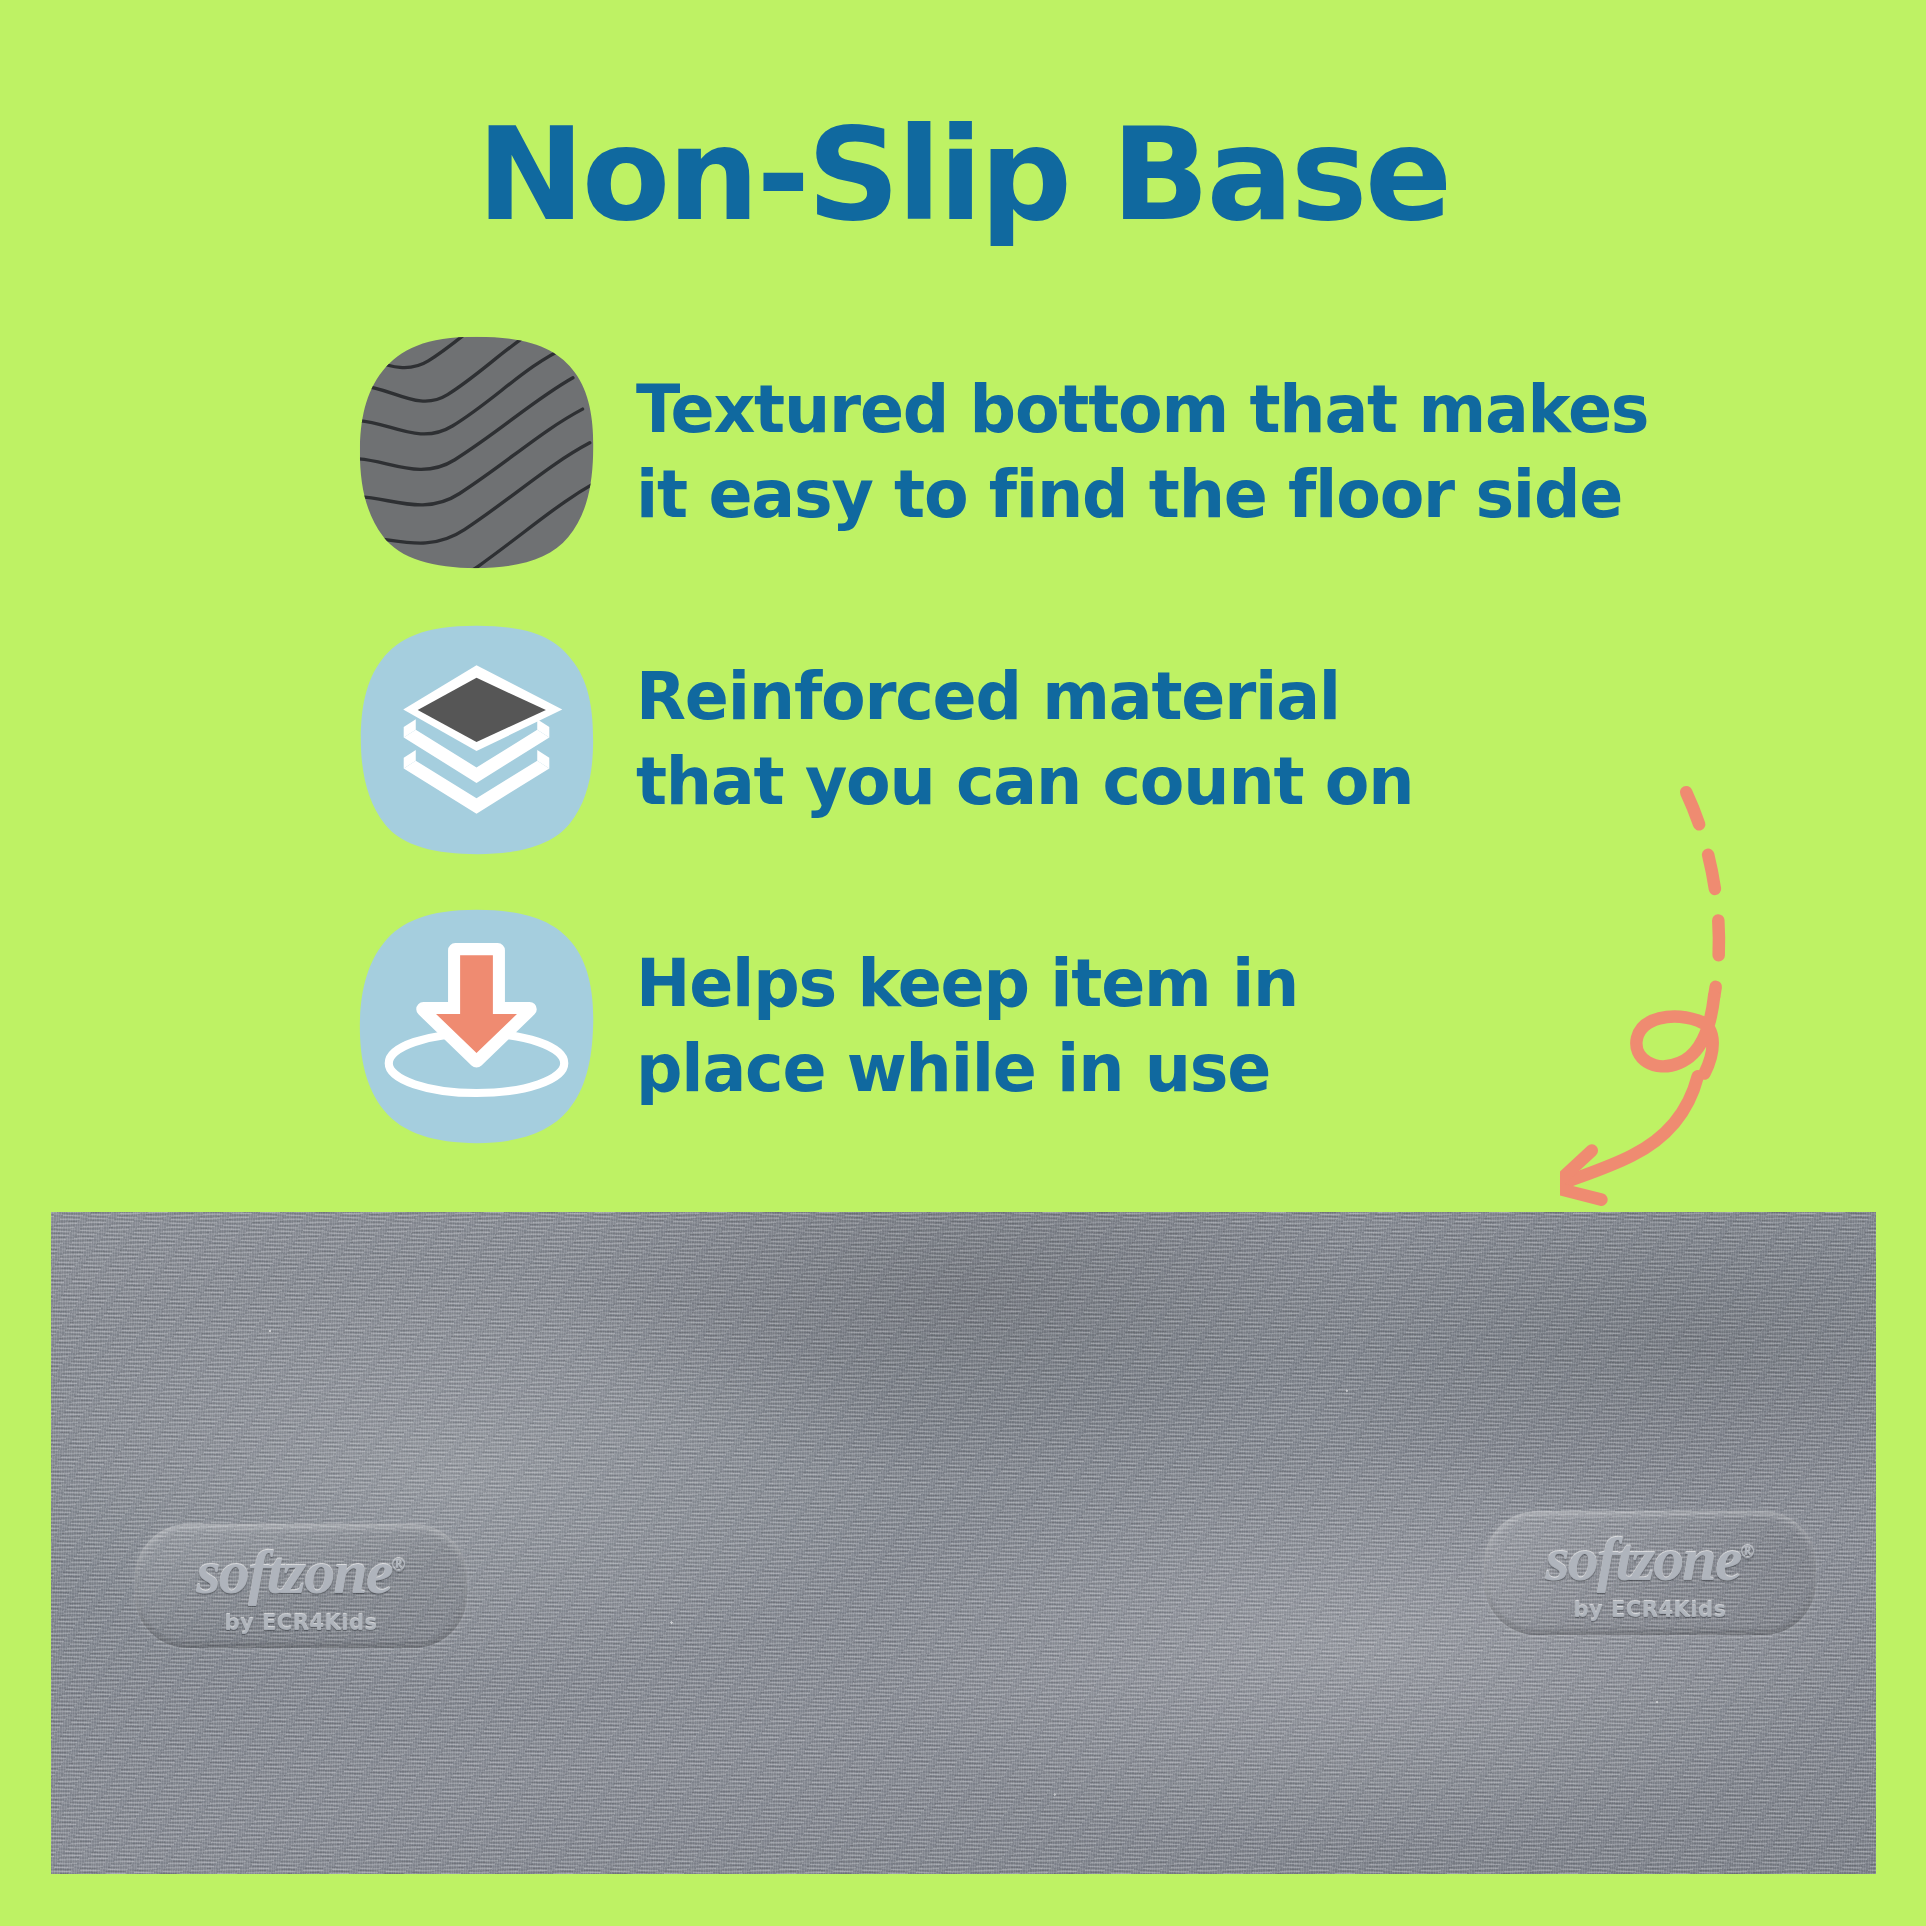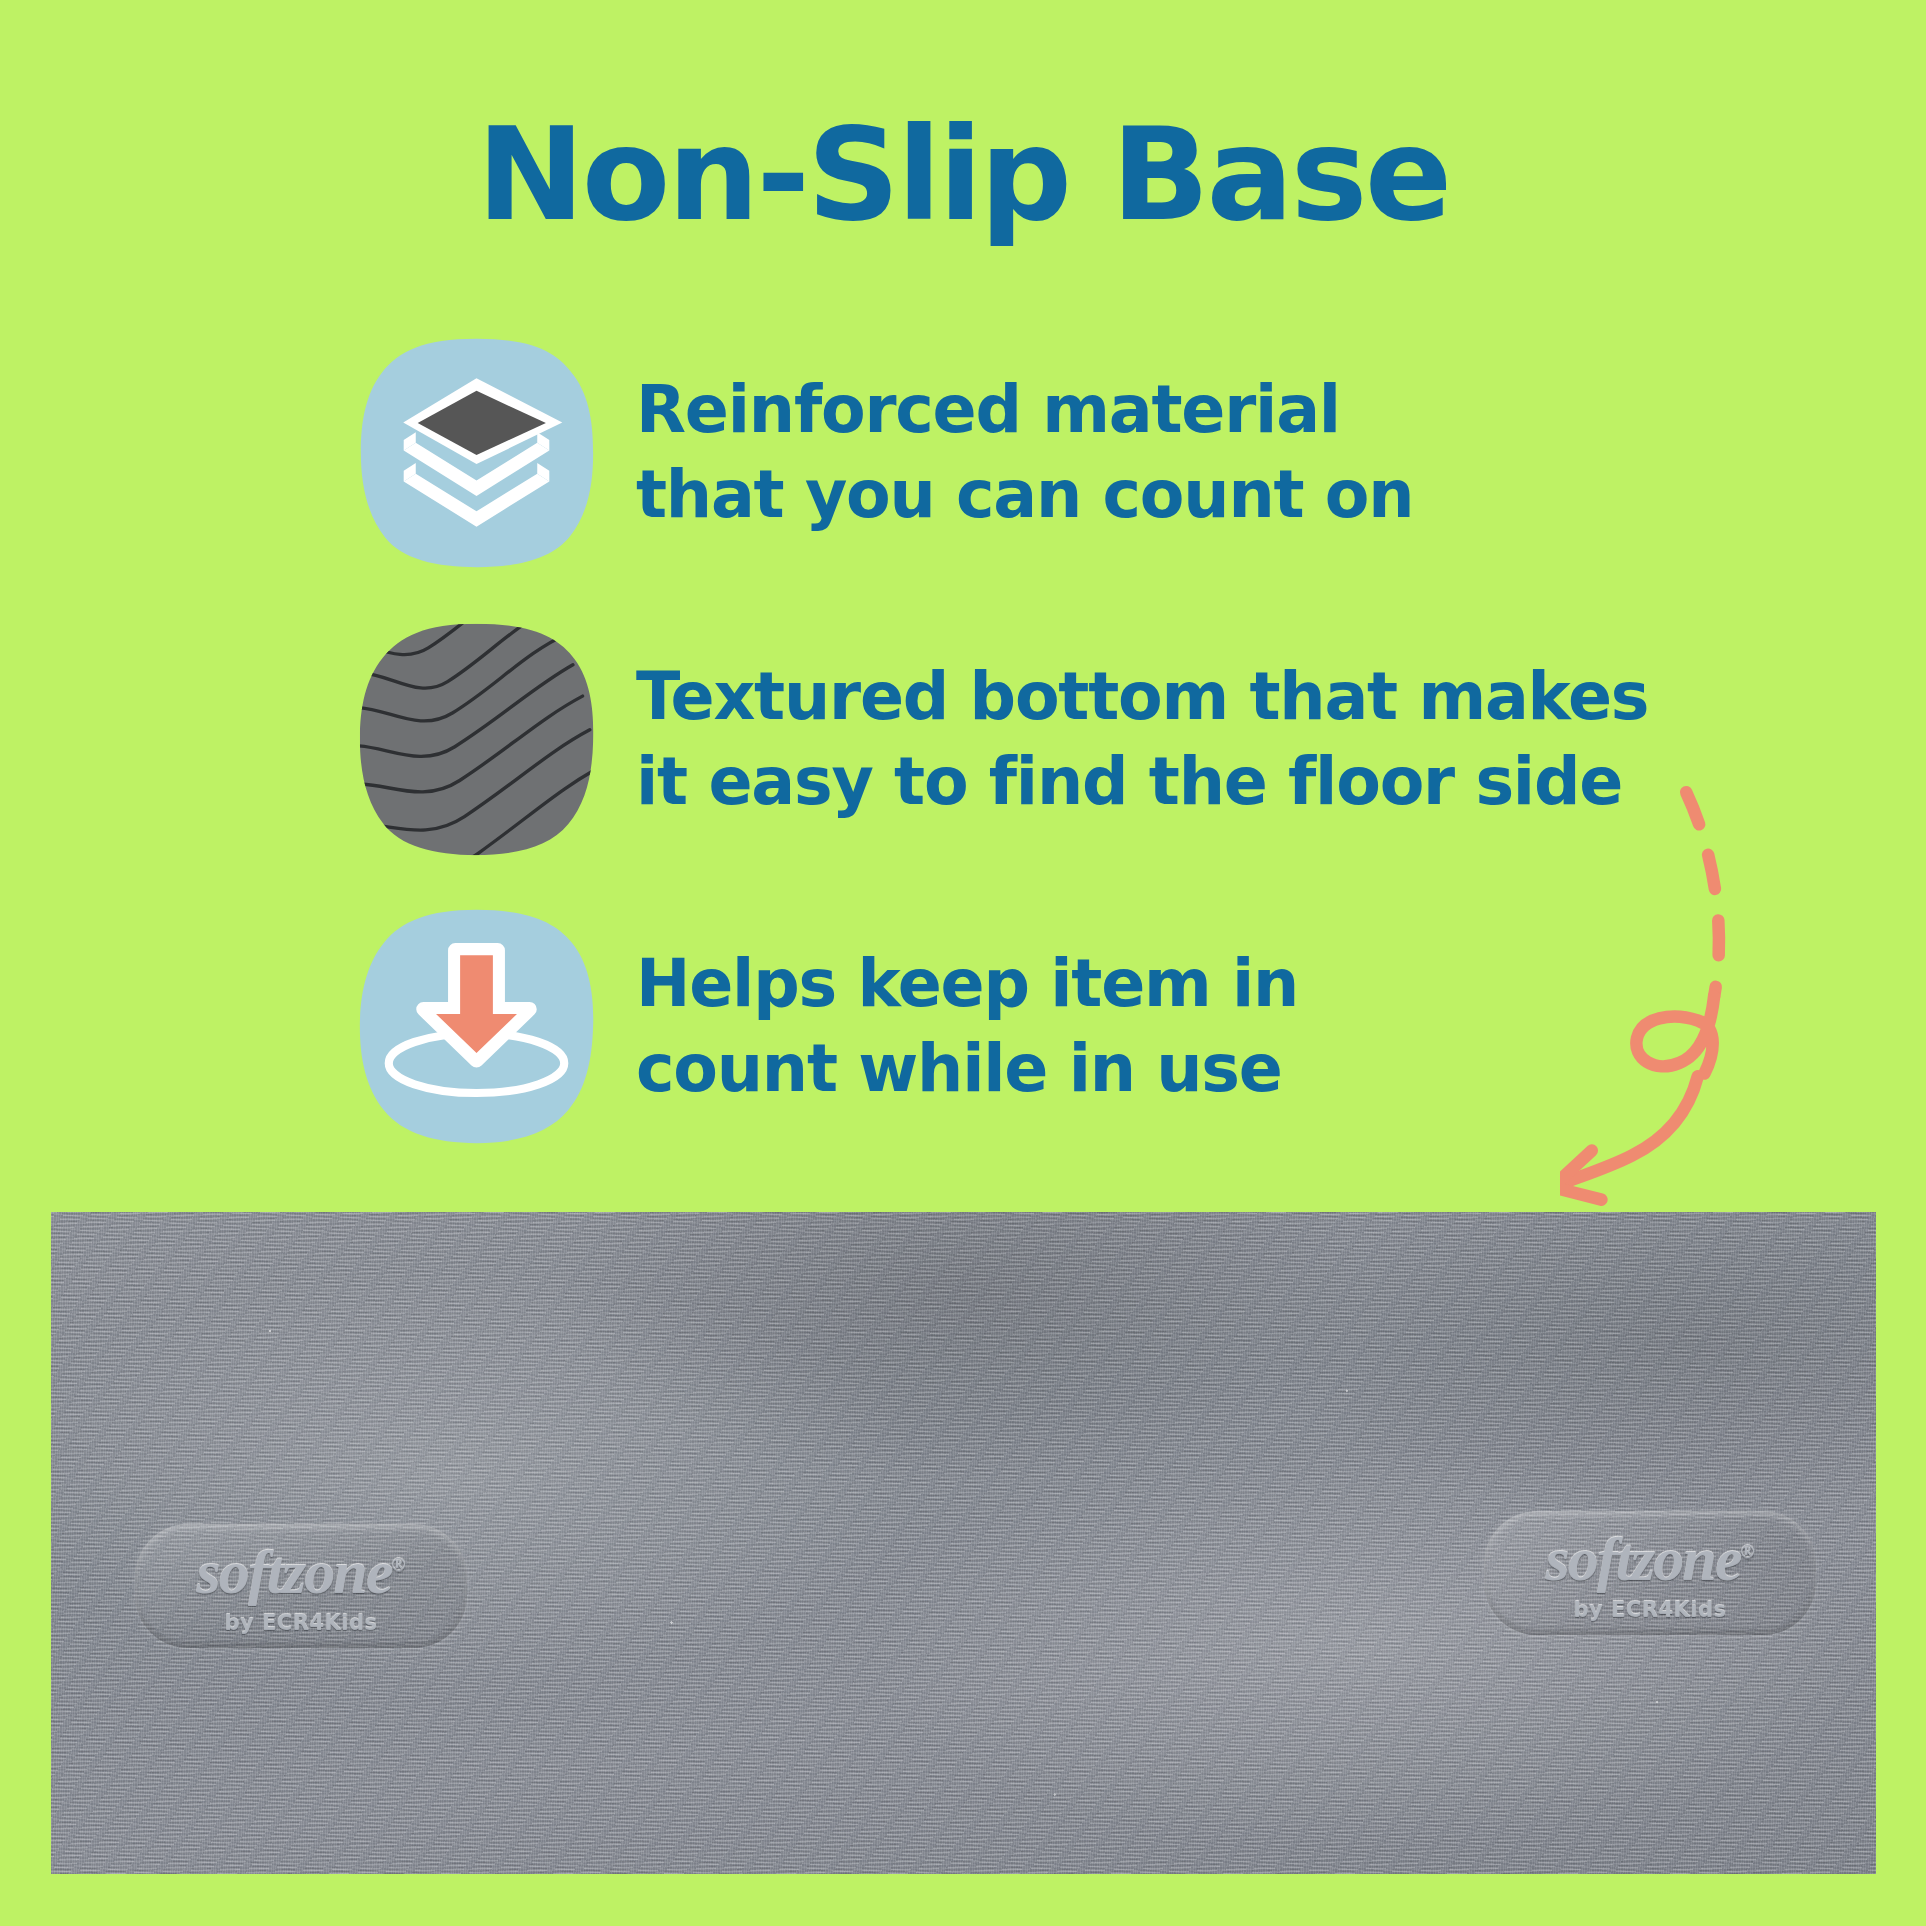--- a/index.html
+++ b/index.html
@@ -194,41 +194,20 @@
 
 <div id="page">
 
   <div id="title">Non-Slip Base</div>
 
   <div id="features">
 
     <div class="feature">
       <div class="feature-icon">
         <svg viewBox="0 0 500 500" xmlns="http://www.w3.org/2000/svg">
-          <path d="M250 14 C372 14 418 44 452 90 C486 136 492 196 492 252 C492 320 480 378 444 424 C408 470 338 488 252 488 C166 488 96 472 60 426 C24 380 10 318 10 250 C10 186 20 128 54 84 C88 40 140 14 250 14 Z" fill="#A5CEDE"></path>
-
-          <path d="M99 310 L124 294 L250 372 L376 294 L401 310 L250 404 Z" fill="#FFFFFF"></path>
-          <path d="M99 310 L99 288 L124 272 L124 294 Z" fill="#FFFFFF"></path>
-          <path d="M401 310 L401 288 L376 272 L376 294 Z" fill="#FFFFFF"></path>
-
-          <path d="M99 246 L124 230 L250 308 L376 230 L401 246 L250 340 Z" fill="#FFFFFF"></path>
-          <path d="M99 246 L99 224 L124 208 L124 230 Z" fill="#FFFFFF"></path>
-          <path d="M401 246 L401 224 L376 208 L376 230 Z" fill="#FFFFFF"></path>
-
-          <path d="M250 96 L428 188 L250 274 L98 188 Z" fill="#FFFFFF"></path>
-          <path d="M250 122 L394 189 L250 255 L128 189 Z" fill="#565656"></path>
-        </svg>
-      </div>
-      <div class="feature-text">Reinforced material
-that you can count on</div>
-    </div>
-
-    <div class="feature">
-      <div class="feature-icon">
-        <svg viewBox="0 0 500 500" xmlns="http://www.w3.org/2000/svg">
           <defs>
             <clipPath id="blobClip">
               <path d="M250 10 C366 10 420 38 454 84 C488 130 494 194 492 254 C490 322 478 380 440 426 C402 472 334 490 248 490 C162 490 92 472 56 424 C20 376 8 316 8 248 C8 184 20 124 56 80 C92 36 144 10 250 10 Z"></path>
             </clipPath>
           </defs>
           <g clip-path="url(#blobClip)">
             <rect x="0" y="0" width="500" height="500" fill="#6F7173"></rect>
             <g stroke="#2E3033" stroke-width="7" fill="none" stroke-linecap="round">
               <path d="M-60 130 C40 70 110 180 190 130 C270 80 330 10 420 -30"></path>
               <path d="M-60 200 C30 145 110 250 200 195 C290 140 350 70 440 30"></path>
@@ -243,31 +222,52 @@
           </g>
         </svg>
       </div>
       <div class="feature-text">Textured bottom that makes
 it easy to find the floor side</div>
     </div>
 
     <div class="feature">
       <div class="feature-icon">
         <svg viewBox="0 0 500 500" xmlns="http://www.w3.org/2000/svg">
+          <path d="M250 14 C372 14 418 44 452 90 C486 136 492 196 492 252 C492 320 480 378 444 424 C408 470 338 488 252 488 C166 488 96 472 60 426 C24 380 10 318 10 250 C10 186 20 128 54 84 C88 40 140 14 250 14 Z" fill="#A5CEDE"></path>
+
+          <path d="M99 310 L124 294 L250 372 L376 294 L401 310 L250 404 Z" fill="#FFFFFF"></path>
+          <path d="M99 310 L99 288 L124 272 L124 294 Z" fill="#FFFFFF"></path>
+          <path d="M401 310 L401 288 L376 272 L376 294 Z" fill="#FFFFFF"></path>
+
+          <path d="M99 246 L124 230 L250 308 L376 230 L401 246 L250 340 Z" fill="#FFFFFF"></path>
+          <path d="M99 246 L99 224 L124 208 L124 230 Z" fill="#FFFFFF"></path>
+          <path d="M401 246 L401 224 L376 208 L376 230 Z" fill="#FFFFFF"></path>
+
+          <path d="M250 96 L428 188 L250 274 L98 188 Z" fill="#FFFFFF"></path>
+          <path d="M250 122 L394 189 L250 255 L128 189 Z" fill="#565656"></path>
+        </svg>
+      </div>
+      <div class="feature-text">Reinforced material
+that you can count on</div>
+    </div>
+
+    <div class="feature">
+      <div class="feature-icon">
+        <svg viewBox="0 0 500 500" xmlns="http://www.w3.org/2000/svg">
           <path d="M250 8 C356 8 412 32 448 76 C484 120 494 184 492 248 C490 318 478 378 440 424 C402 470 336 492 250 492 C164 492 96 472 58 424 C20 376 8 316 8 250 C8 182 22 120 58 76 C94 32 150 8 250 8 Z" fill="#A5CEDE"></path>
 
           <ellipse cx="250" cy="326" rx="182" ry="62" fill="none" stroke="#FFFFFF" stroke-width="17" stroke-linecap="round"></ellipse>
 
           <path d="M206 92 L294 92 L294 214 L360 214 L250 320 L140 214 L206 214 Z" fill="#FFFFFF" stroke="#FFFFFF" stroke-width="30" stroke-linejoin="round"></path>
 
           <path d="M216 102 L284 102 L284 224 L334 224 L250 305 L166 224 L216 224 Z" fill="#EF8B71"></path>
         </svg>
       </div>
       <div class="feature-text">Helps keep item in
-count while in use</div>
+place while in use</div>
     </div>
 
   </div>
 
   <div id="arrow">
     <svg viewBox="0 0 760 1150" xmlns="http://www.w3.org/2000/svg">
       <g fill="none" stroke="#EF8B71" stroke-width="26" stroke-linecap="round">
 
         <path d="M262 46 C320 170 346 330 320 470" stroke-dasharray="72 66"></path>
 

